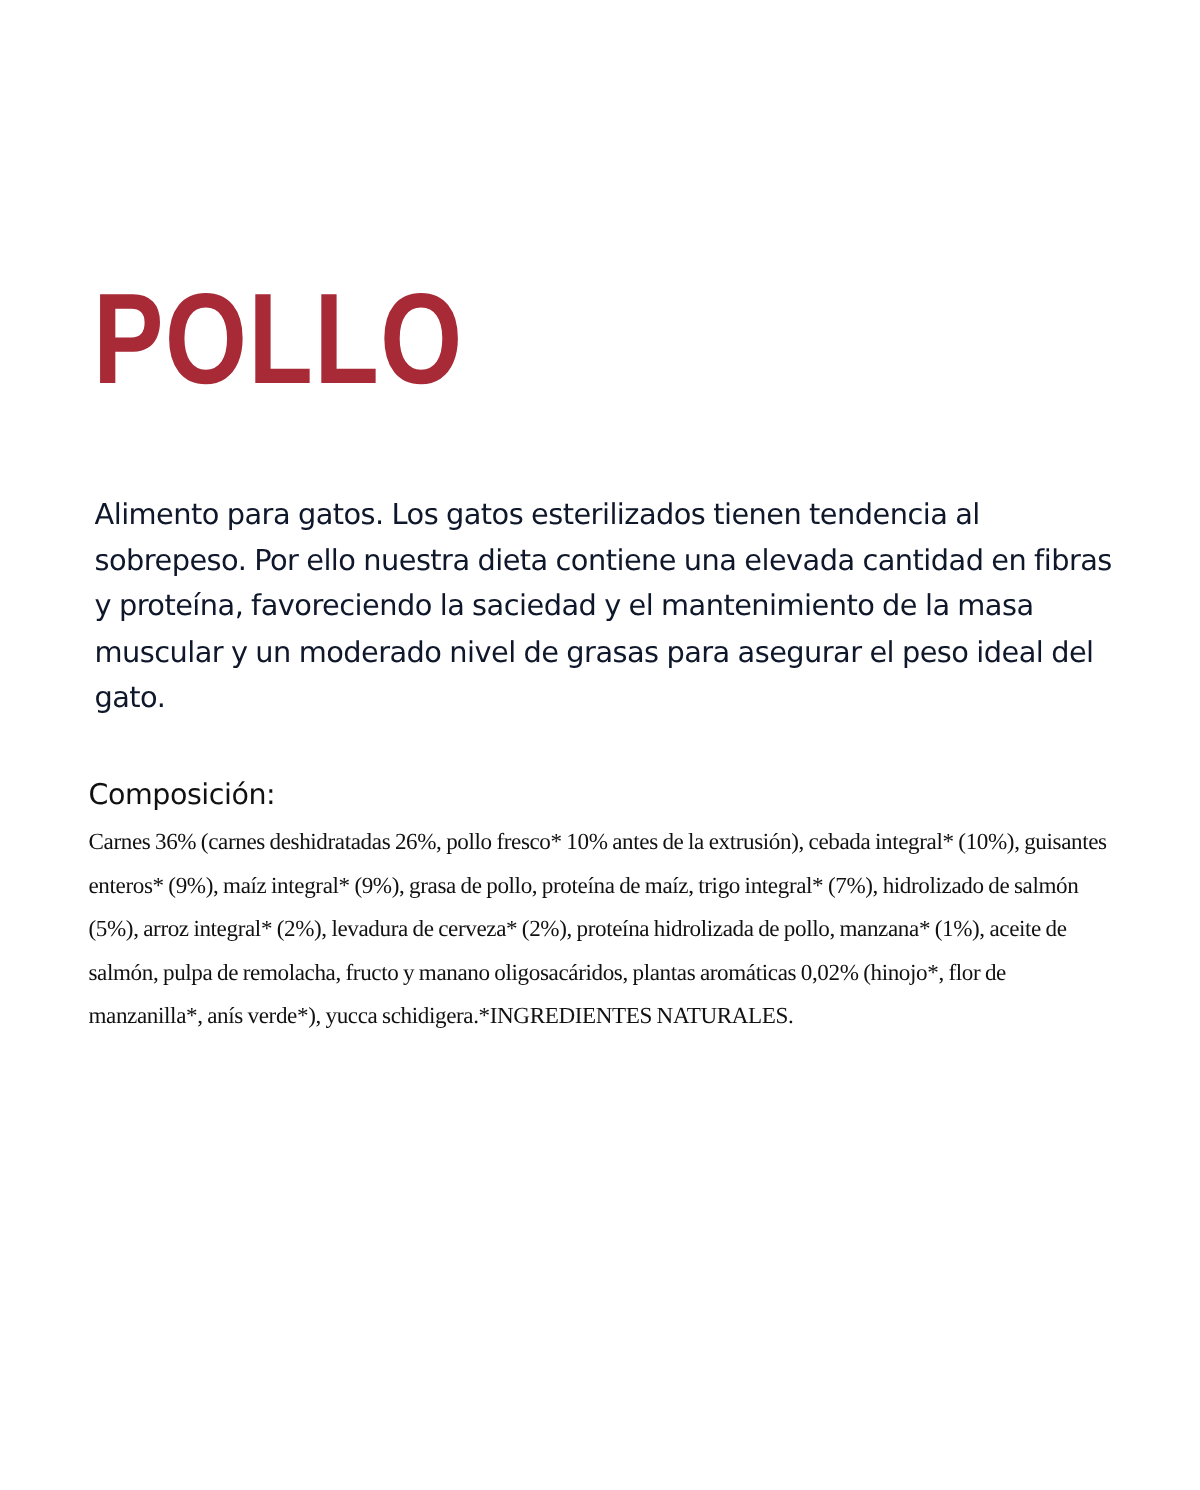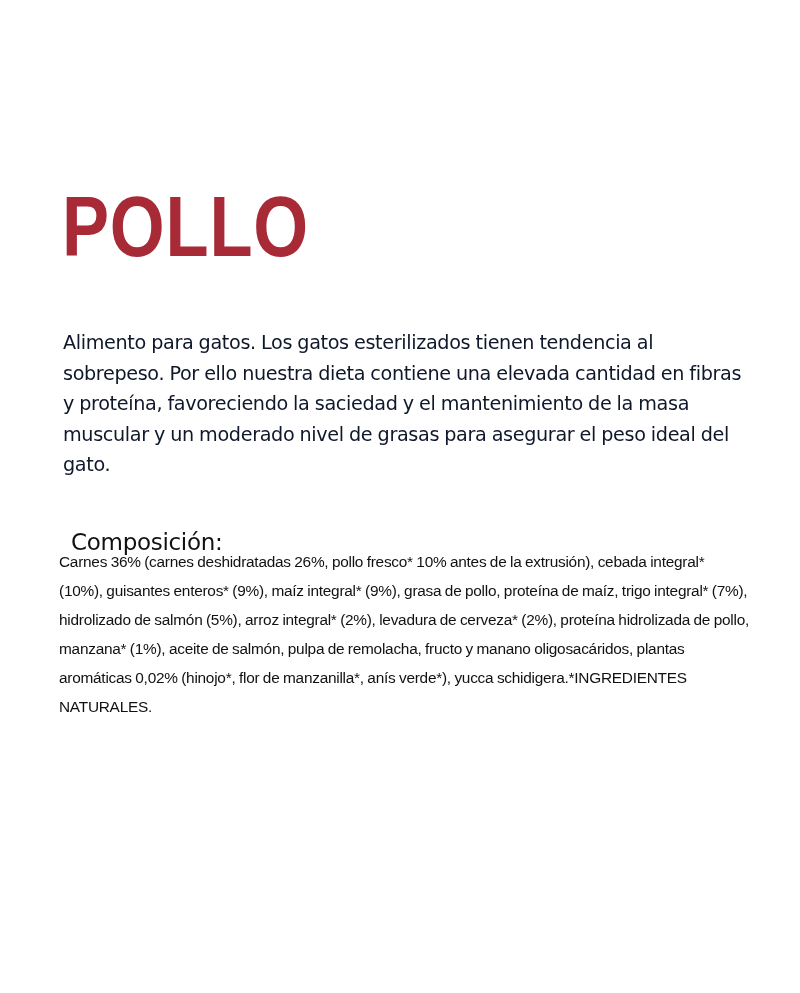--- a/index.html
+++ b/index.html
@@ -39,35 +39,35 @@
       font-size: 19.2px;
       line-height: 30.5px;
       color: #0f172a;
       letter-spacing: -0.35px;
       word-spacing: -0.5px;
     }
     .composition-heading {
       position: absolute;
       left: 59px;
       top: 515px;
-      margin: 12px;
+      margin: 0;
       font-family: "DejaVu Sans", sans-serif;
       font-weight: 400;
-      font-size: 23px;
+      font-size: 19px;
       line-height: 30px;
       color: #111111;
       letter-spacing: -0.3px;
     }
     .composition-text {
       position: absolute;
       left: 59px;
       top: 547px;
       width: 690px;
       margin: 0;
-      font-family: Liberation Sans, sans-serif;
+      font-family: Liberation Serif, serif;
       font-size: 15.4px;
       line-height: 29px;
       color: #111111;
       letter-spacing: -0.25px;
       word-spacing: -0.5px;
     }
   </style>
 </head>
 <body>
 

